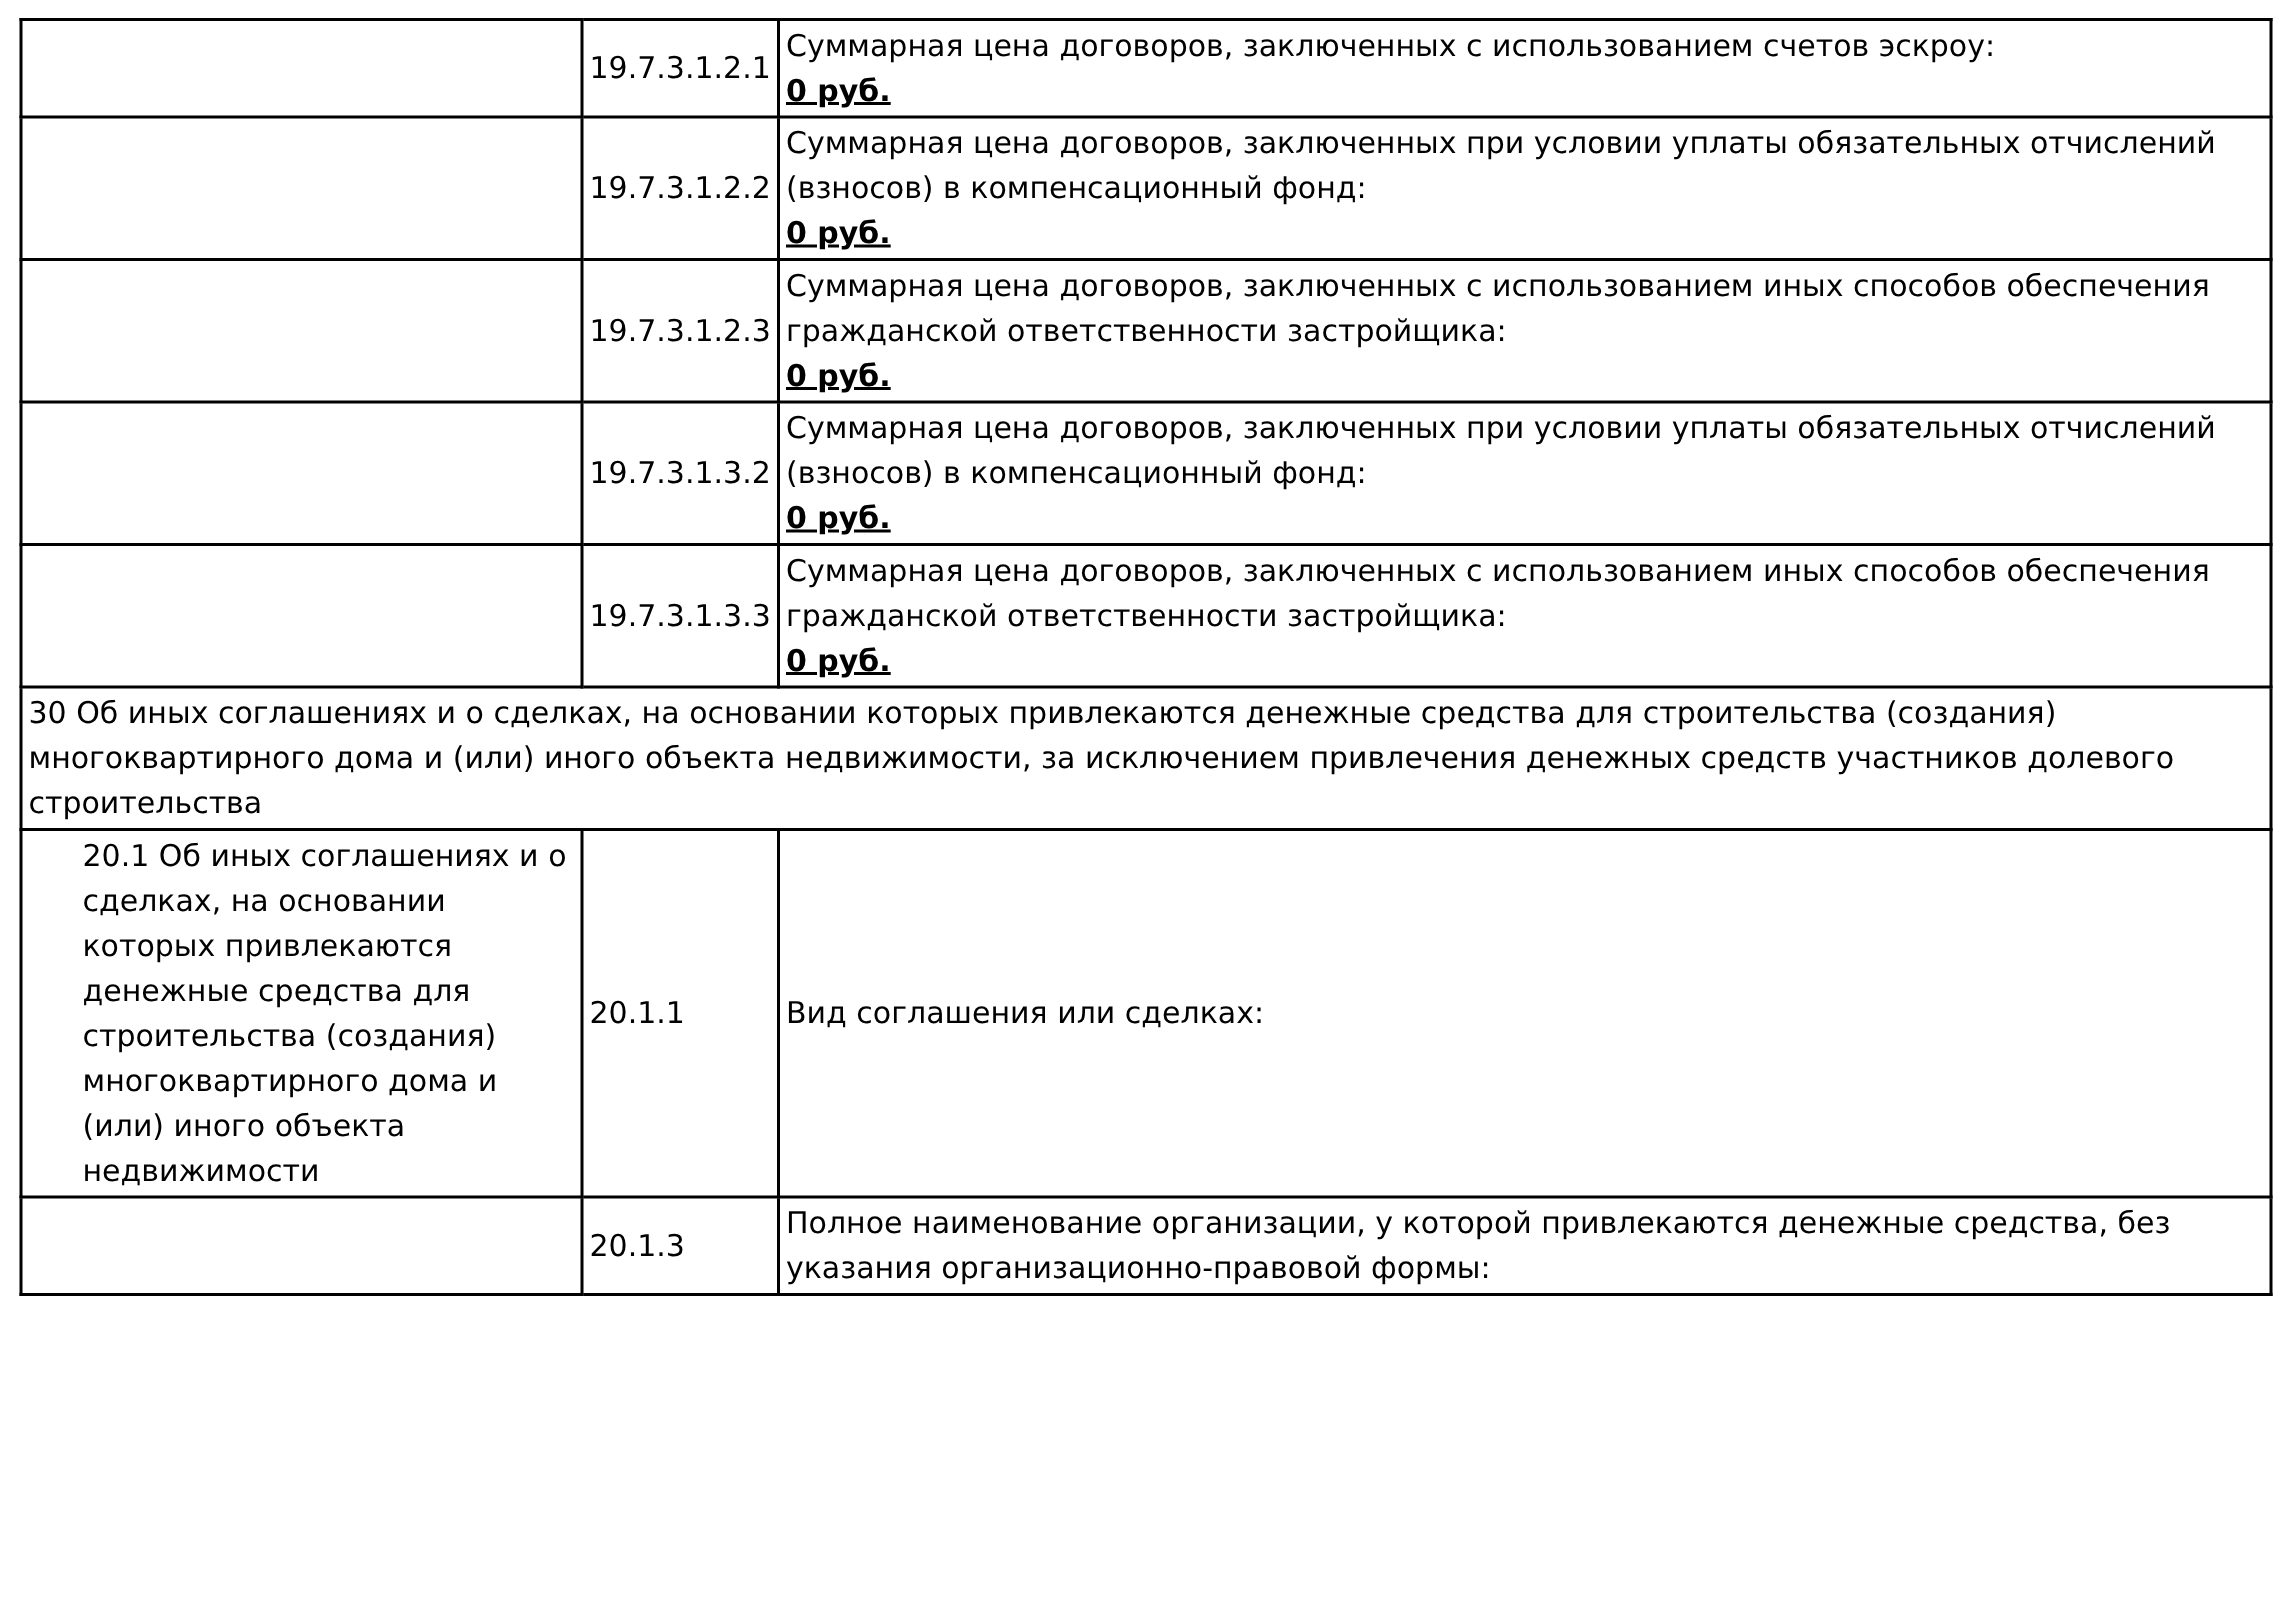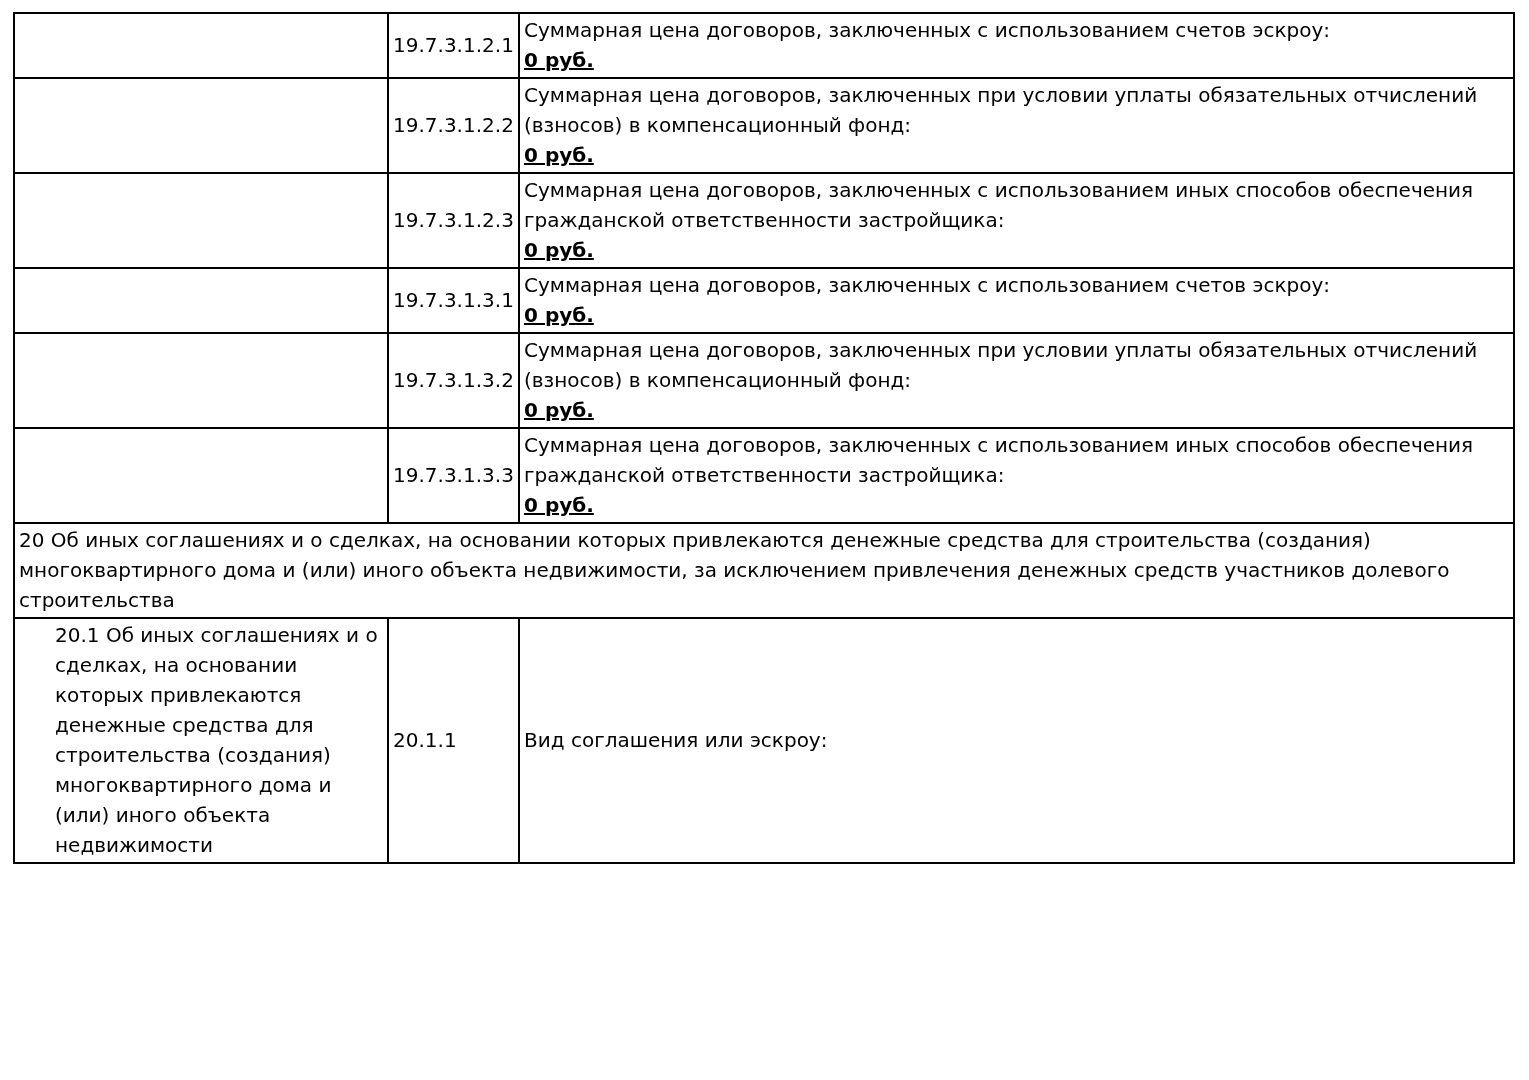--- a/index.html
+++ b/index.html
@@ -106,32 +106,20 @@
     <td class="cell num-cell">
       <span>19.7.3.1.2.3</span>
     </td>
     <td class="cell desc-cell">
       <div class="desc-text">Суммарная цена договоров, заключенных с использованием иных способов обеспечения гражданской ответственности застройщика:</div>
       <div class="value-text">0 руб.</div>
     </td>
   </tr>
 
 
-  <tr>
-    <td class="cell group-cell">
-      
-    </td>
-    <td class="cell num-cell">
-      <span>19.7.3.1.3.1</span>
-    </td>
-    <td class="cell desc-cell">
-      <div class="desc-text">Суммарная цена договоров, заключенных с использованием счетов эскроу:</div>
-      <div class="value-text">0 руб.</div>
-    </td>
-  </tr>
 
   <tr>
     <td class="cell group-cell">
       
     </td>
     <td class="cell num-cell">
       <span>19.7.3.1.3.2</span>
     </td>
     <td class="cell desc-cell">
       <div class="desc-text">Суммарная цена договоров, заключенных при условии уплаты обязательных отчислений (взносов) в компенсационный фонд:</div>
@@ -147,34 +135,46 @@
       <span>19.7.3.1.3.3</span>
     </td>
     <td class="cell desc-cell">
       <div class="desc-text">Суммарная цена договоров, заключенных с использованием иных способов обеспечения гражданской ответственности застройщика:</div>
       <div class="value-text">0 руб.</div>
     </td>
   </tr>
 
   <tr>
     <td class="cell section-cell" colspan="3">
-      <div class="section-text">20 Об иных соглашениях и о сделках, на основании которых привлекаются денежные средства для строительства (создания) многоквартирного дома и (или) иного объекта недвижимости, за исключением привлечения денежных средств участников долевого строительства</div>
+      <div class="section-text">30 Об иных соглашениях и о сделках, на основании которых привлекаются денежные средства для строительства (создания) многоквартирного дома и (или) иного объекта недвижимости, за исключением привлечения денежных средств участников долевого строительства</div>
     </td>
   </tr>
 
   <tr>
     <td class="cell group-cell">
       <div class="group-text">20.1 Об иных соглашениях и о сделках, на основании которых привлекаются денежные средства для строительства (создания) многоквартирного дома и (или) иного объекта недвижимости</div>
     </td>
     <td class="cell num-cell">
       <span>20.1.1</span>
     </td>
     <td class="cell desc-cell">
-      <div class="desc-text">Вид соглашения или эскроу:</div>
+      <div class="desc-text">Вид соглашения или сделках:</div>
 
     </td>
   </tr>
 
 
+  <tr>
+    <td class="cell group-cell">
+      
+    </td>
+    <td class="cell num-cell">
+      <span>20.1.3</span>
+    </td>
+    <td class="cell desc-cell">
+      <div class="desc-text">Полное наименование организации, у которой привлекаются денежные средства, без указания организационно-правовой формы:</div>
+
+    </td>
+  </tr>
 
 </tbody>
   </table>
 </div>
 
 </body></html>

